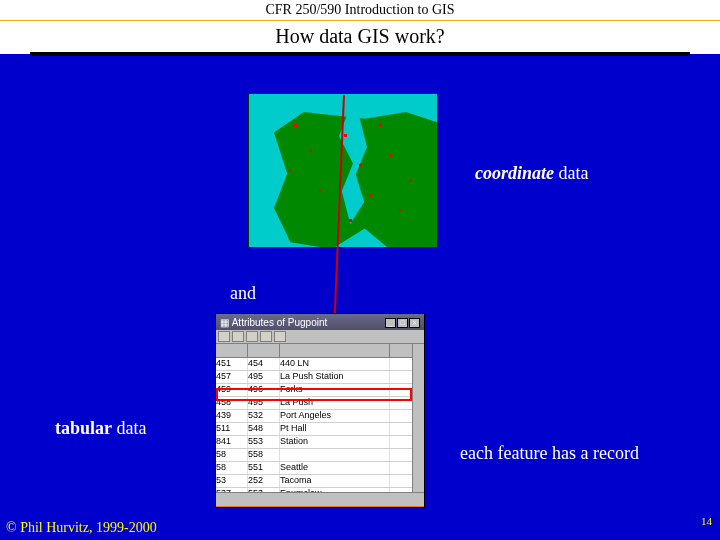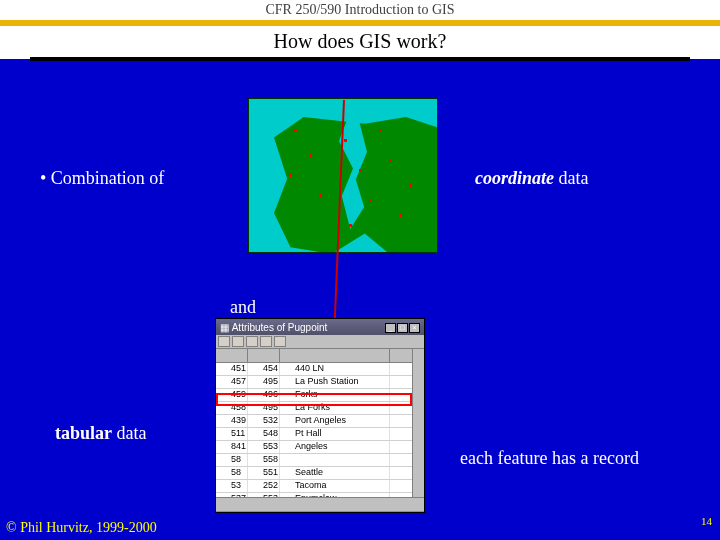--- a/index.html
+++ b/index.html
@@ -6,25 +6,25 @@
   body {
     width: 720px;
     height: 540px;
     background: #0000cc;
     font-family: "Times New Roman", serif;
     position: relative;
     overflow: hidden;
   }
   .header-bar {
     background: white;
-    color: #404040;
+    color: #000000;
     text-align: center;
     font-size: 14px;
     padding: 2px 0;
-    border-bottom: 6px solid #eab308;
+    border-bottom: 1px solid #eab308;
   }
   .title-bar {
     background: white;
     color: black;
     text-align: center;
     font-size: 20px;
     padding: 4px 0 6px 0;
   }
   .title-underline {
     height: 4px;
@@ -50,21 +50,20 @@
     left: 475px;
     top: 105px;
     font-size: 18px;
   }
   .coord-label .bi { font-style: italic; font-weight: bold; }
   .and-label {
     position: absolute;
     left: 230px;
     top: 225px;
     font-size: 18px;
-    margin-top: 9px;
   }
   .tabular-label {
     position: absolute;
     left: 55px;
     top: 360px;
     font-size: 18px;
   }
   .tabular-label .bi { font-weight: bold; }
   .record-label {
     position: absolute;
@@ -149,21 +148,21 @@
     background: #c0c0c0;
     font-weight: bold;
     border-bottom: 1px solid #808080;
   }
   .tw-head div { padding: 1px 3px; border-right:1px solid #808080; height:13px; overflow:hidden; }
   .tw-row {
     display: grid;
     grid-template-columns: 32px 32px 110px;
     border-bottom: 1px solid #d0d0d0;
   }
-  .tw-row div { padding: 0 15px; border-right:1px solid #e0e0e0; height:12px; overflow:hidden; white-space:nowrap; }
+  .tw-row div { padding: 0 0; border-right:1px solid #e0e0e0; height:12px; overflow:hidden; white-space:nowrap; }
   .tw-scroll-v {
     position:absolute; right:0; top:0; bottom:0; width:12px; background:#c0c0c0; border-left:1px solid #808080;
   }
   .tw-status {
     height: 14px;
     background:#c0c0c0;
     border-top:1px solid #808080;
   }
   .hl-row {
     position:absolute;
@@ -186,28 +185,25 @@
     right: 8px;
     bottom: 13px;
     color: #ffff00;
     font-size: 11px;
   }
 </style>
 </head>
 <body>
 
 <div class="header-bar">CFR 250/590 Introduction to GIS</div>
-<div class="title-bar">How does GIS work?</div>
+<div class="title-bar">How data GIS work?</div>
 <div class="title-underline"></div>
 
 <div class="content">
 
-  <div class="bullet">
-    <span>•  </span><span>Combination of</span>
-  </div>
 
   <div class="coord-label">
     <span class="bi">coordinate</span><span> data</span>
   </div>
 
   <div class="and-label">and</div>
 
   <div class="tabular-label">
     <span class="bi">tabular</span><span> data</span>
   </div>
@@ -272,36 +268,36 @@
             <div>La Push Station</div>
           </div>
           <div class="tw-row">
             <div>459</div>
             <div>496</div>
             <div>Forks</div>
           </div>
           <div class="tw-row">
             <div>458</div>
             <div>495</div>
-            <div>La Forks</div>
+            <div>La Push</div>
           </div>
           <div class="tw-row">
             <div>439</div>
             <div>532</div>
             <div>Port Angeles</div>
           </div>
           <div class="tw-row">
             <div>511</div>
             <div>548</div>
             <div>Pt Hall</div>
           </div>
           <div class="tw-row">
             <div>841</div>
             <div>553</div>
-            <div>Angeles</div>
+            <div>Station</div>
           </div>
           <div class="tw-row">
             <div>58</div>
             <div>558</div>
             <div></div>
           </div>
           <div class="tw-row">
             <div>58</div>
             <div>551</div>
             <div>Seattle</div>

